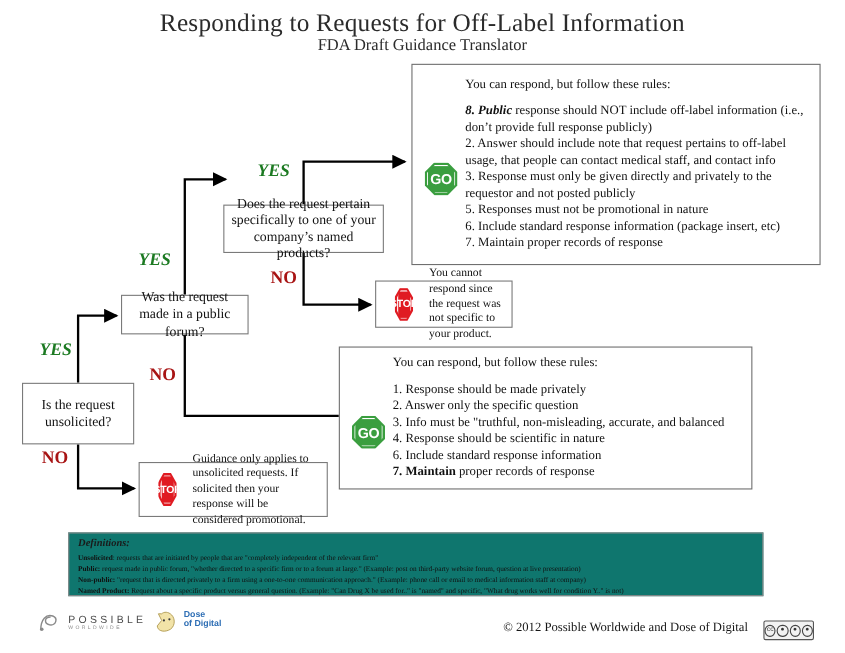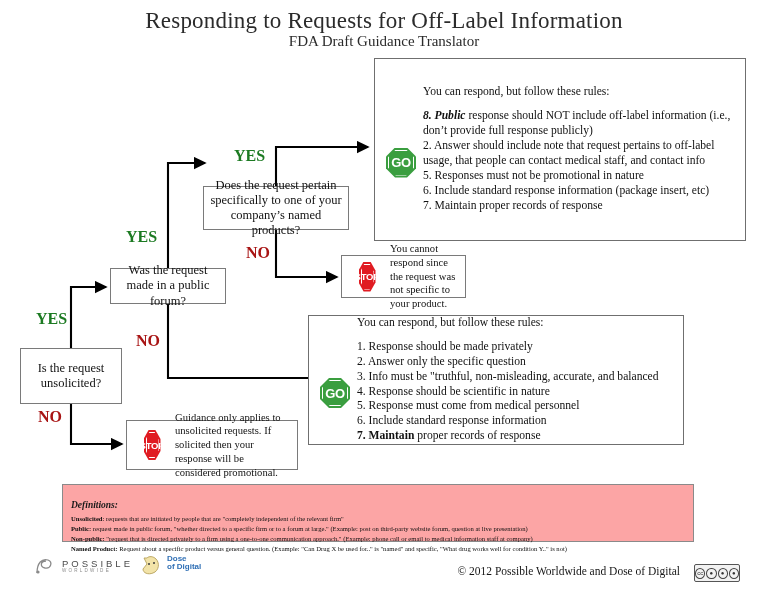--- a/index.html
+++ b/index.html
@@ -138,30 +138,30 @@
     letter-spacing: -0.2px;
   }
   .octa-label { position: relative; z-index: 2; }
 
   
   .lbl {
     font-family: "Liberation Serif", serif;
     font-weight: bold;
     font-size: 16px;
   }
-  .lbl-yes { color: #1c7a22; }
+  .lbl-yes { color: #1c7a22; font-style: italic; }
   .lbl-no  { color: #a81414; }
 
   
   #defbox {
     left: 62px; top: 484px; width: 632px; height: 58px;
     border: 1px solid #8a8a8a;
     box-sizing: border-box;
-    background: #fca5a5;
-    padding: 15px 8px;
+    background: #0f766e;
+    padding: 4px 8px;
   }
   #defheading {
     font-weight: bold;
     font-style: italic;
     font-size: 9.5px;
     margin-bottom: 4px;
   }
   .defline {
     font-size: 6.6px;
     line-height: 1.52;
@@ -267,40 +267,40 @@
   <div class="icon-slot">
     <div class="octagon go-ico">
       <div class="go-ico-inner"></div>
       <span class="octa-label">GO</span>
     </div>
   </div>
   <div class="rule-text">
     <div class="rule-head">You can respond, but follow these rules:</div>
     <div class="rule-li wrap"><span class="bi">8. Public</span> response should NOT include off-label information (i.e., don’t provide full response publicly)</div>
     <div class="rule-li wrap">2. Answer should include note that request pertains to off-label usage, that people can contact medical staff, and contact info</div>
+    <div class="rule-li wrap">3. Response must only be given directly and privately to  the requestor and not posted publicly</div>
     <div class="rule-li wrap">5. Responses must not be promotional in nature</div>
     <div class="rule-li wrap">6. Include standard response information (package insert, etc)</div>
     <div class="rule-li wrap">7. Maintain proper records of response</div>
   </div>
 </div>
 
 <div class="abs rulebox" style="left:308px; top:315px; width:376px; height:130px;">
   <div class="icon-slot">
     <div class="octagon go-ico">
       <div class="go-ico-inner"></div>
       <span class="octa-label">GO</span>
     </div>
   </div>
   <div class="rule-text">
     <div class="rule-head">You can respond, but follow these rules:</div>
     <div class="rule-li">1. Response should be made privately</div>
     <div class="rule-li">2. Answer only the specific question</div>
     <div class="rule-li">3. Info must be "truthful, non-misleading, accurate, and balanced</div>
     <div class="rule-li">4. Response should be scientific in nature</div>
-    <div class="rule-li">5. Response must come from medical personnel</div>
     <div class="rule-li">6. Include standard response information</div>
     <div class="rule-li"><span class="b">7. Maintain</span> proper records of response</div>
   </div>
 </div>
 
 <div class="abs stopbox" style="left:341px; top:255px; width:125px; height:43px;">
   <div class="icon-slot">
     <div class="octagon stop-ico">
       <div class="go-ico-inner"></div>
       <span class="octa-label">STOP</span>

